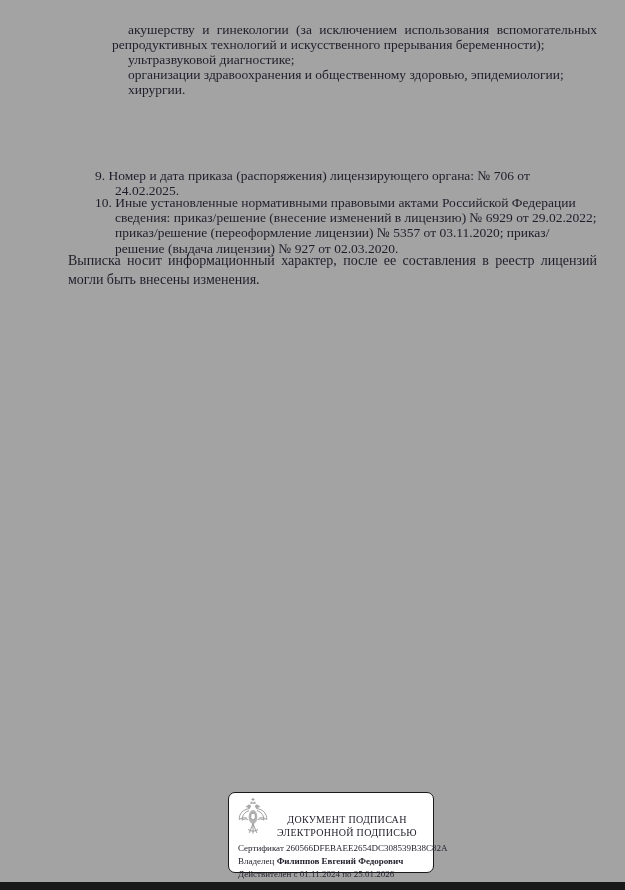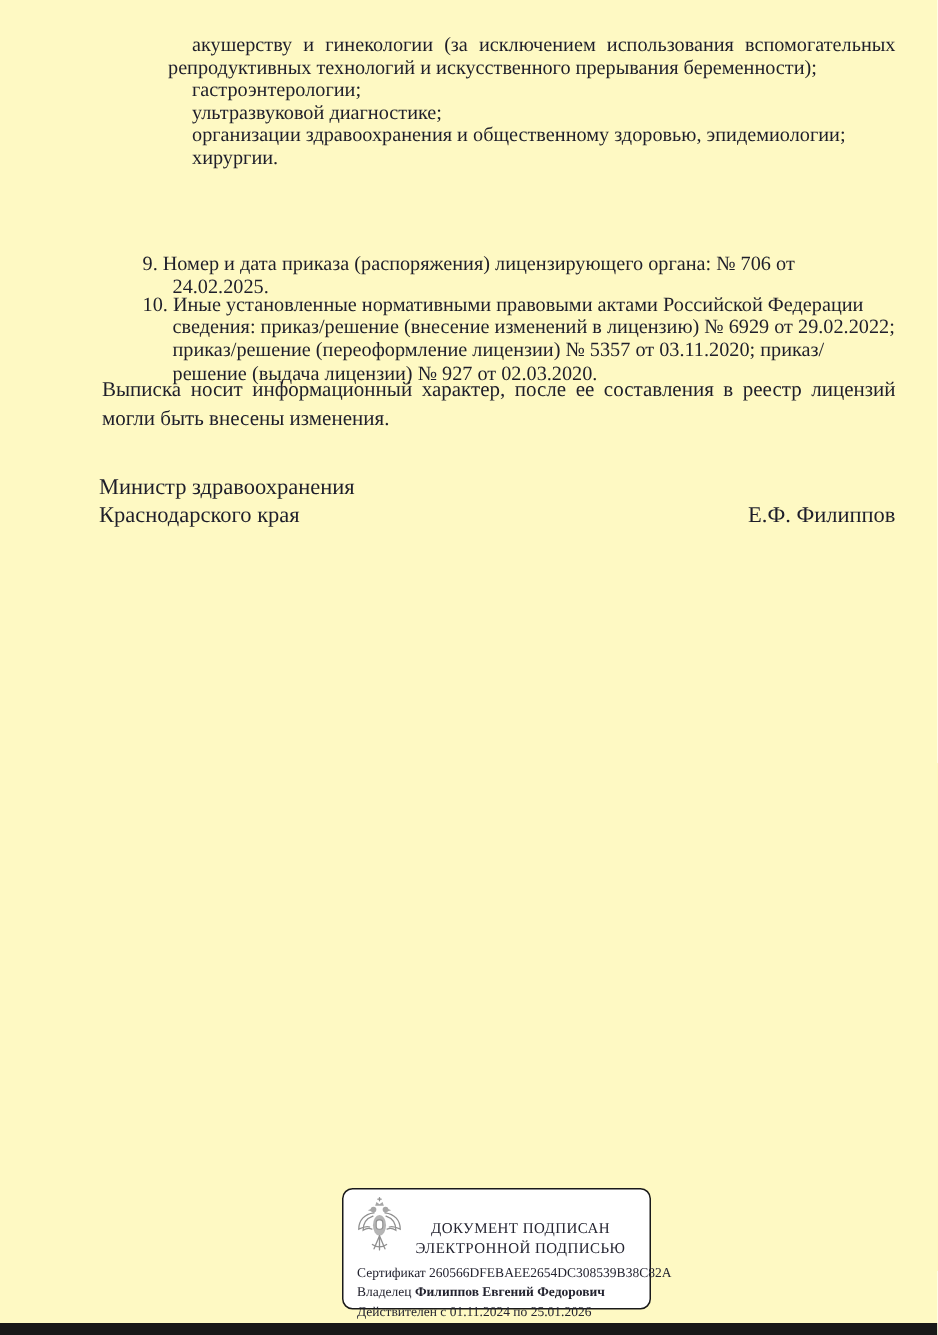--- a/index.html
+++ b/index.html
@@ -4,21 +4,21 @@
 <style>
   html, body {
     margin: 0;
     padding: 0;
     background: #ffffff;
   }
   .page {
     position: relative;
     width: 625px;
     height: 890px;
-    background: #fef9c3;
+    background: #a3a3a3;
     overflow: hidden;
     font-family: "Liberation Serif", "DejaVu Serif", serif;
     color: #1e1e2a;
   }
 
   
   .services {
     position: absolute;
     top: 22px;
     left: 112px;
@@ -123,39 +123,31 @@
     background: #181818;
   }
 </style>
 </head>
 <body>
 
 <div class="page">
 
   <div class="services">
     <div class="intro">акушерству и гинекологии (за исключением использования вспомогательных репродуктивных технологий и искусственного прерывания беременности);</div>
-    <div class="svc-item">гастроэнтерологии;</div>
     <div class="svc-item">ультразвуковой диагностике;</div>
     <div class="svc-item">организации здравоохранения и общественному здоровью, эпидемиологии;</div>
     <div class="svc-item">хирургии.</div>
   </div>
 
   <div class="clause clause-9"><span>9.</span> <span>Номер и дата приказа (распоряжения) лицензирующего органа: № 706 от 24.02.2025.</span></div>
 
   <div class="clause clause-10"><span>10.</span> <span>Иные установленные нормативными правовыми актами Российской Федерации сведения: приказ/решение (внесение изменений в лицензию) № 6929 от 29.02.2022; приказ/решение (переоформление лицензии) № 5357 от 03.11.2020; приказ/решение (выдача лицензии) № 927 от 02.03.2020.</span></div>
 
   <div class="disclaimer">Выписка носит информационный характер, после ее составления в реестр лицензий могли быть внесены изменения.</div>
 
-  <div class="signature">
-    <div>Министр здравоохранения</div>
-    <div class="sig-row2">
-      <span>Краснодарского края</span>
-      <span>Е.Ф. Филиппов</span>
-    </div>
-  </div>
 
   <div class="stamp">
     <div class="stamp-head">
       <span class="stamp-emblem">
         <svg viewBox="0 0 44 56" width="32" height="42" aria-hidden="true">
           <g stroke="#909090" fill="none" stroke-width="1.2" stroke-linecap="round">
             <path d="M22 1 v3 M20.5 2.5 h3"></path>
             <path d="M18 8.5 l1.2-3.5 2.8 2.2 2.8-2.2 1.2 3.5 z" fill="#a7a7a7" stroke="none"></path>
             <circle cx="16.5" cy="12" r="2.6" fill="#a7a7a7" stroke="none"></circle>
             <circle cx="27.5" cy="12" r="2.6" fill="#a7a7a7" stroke="none"></circle>

